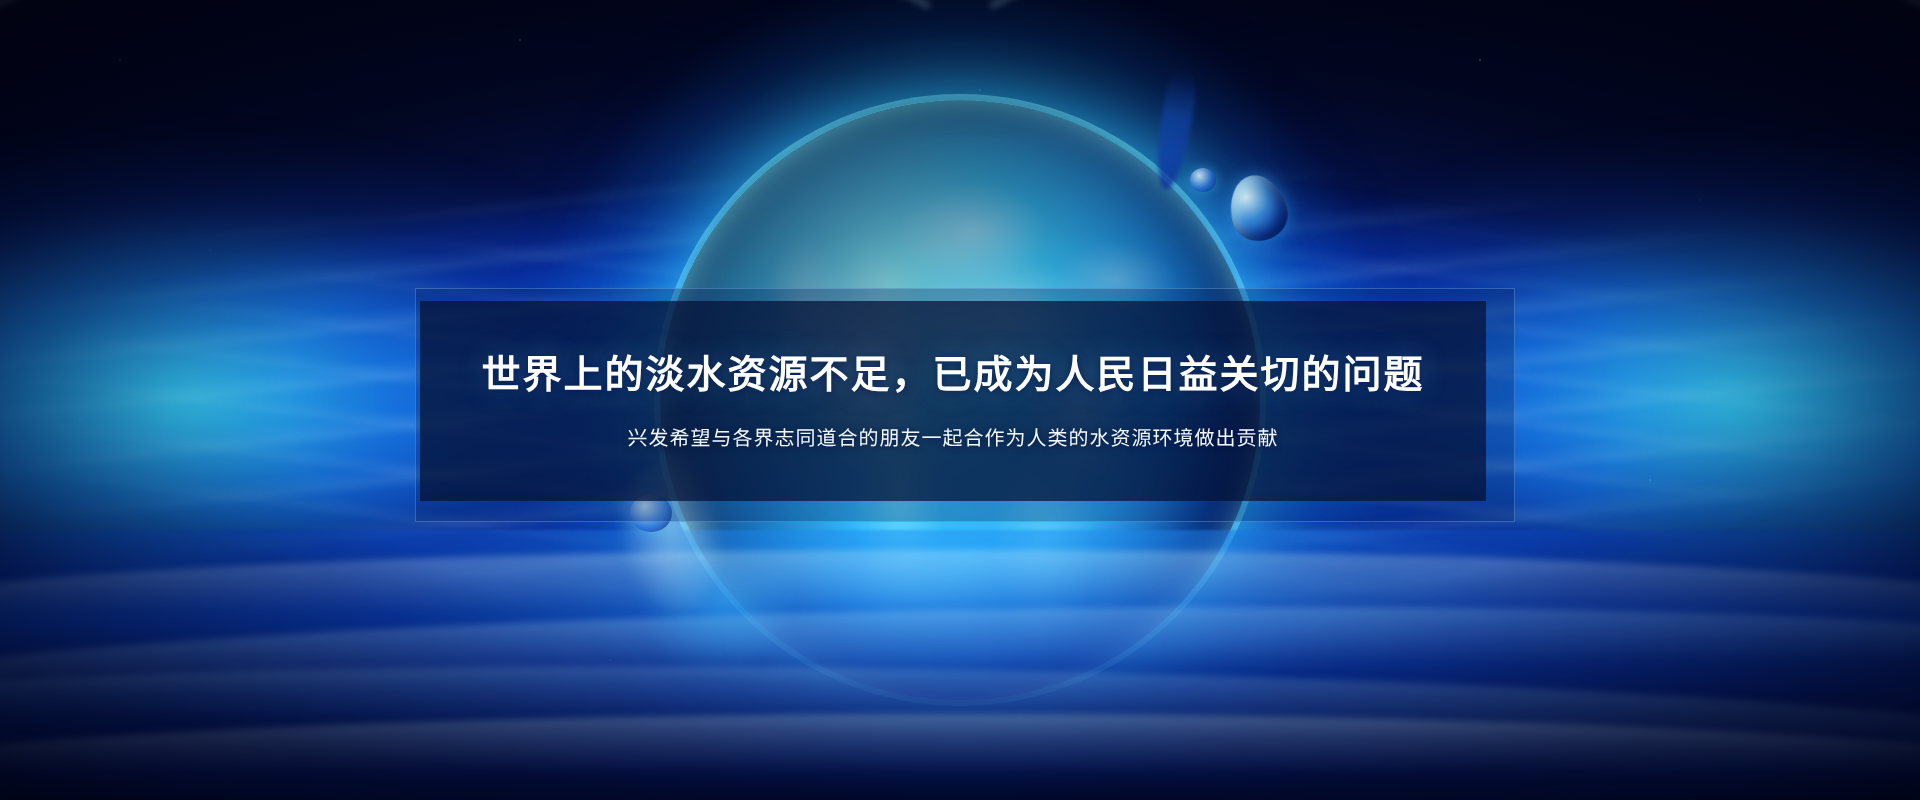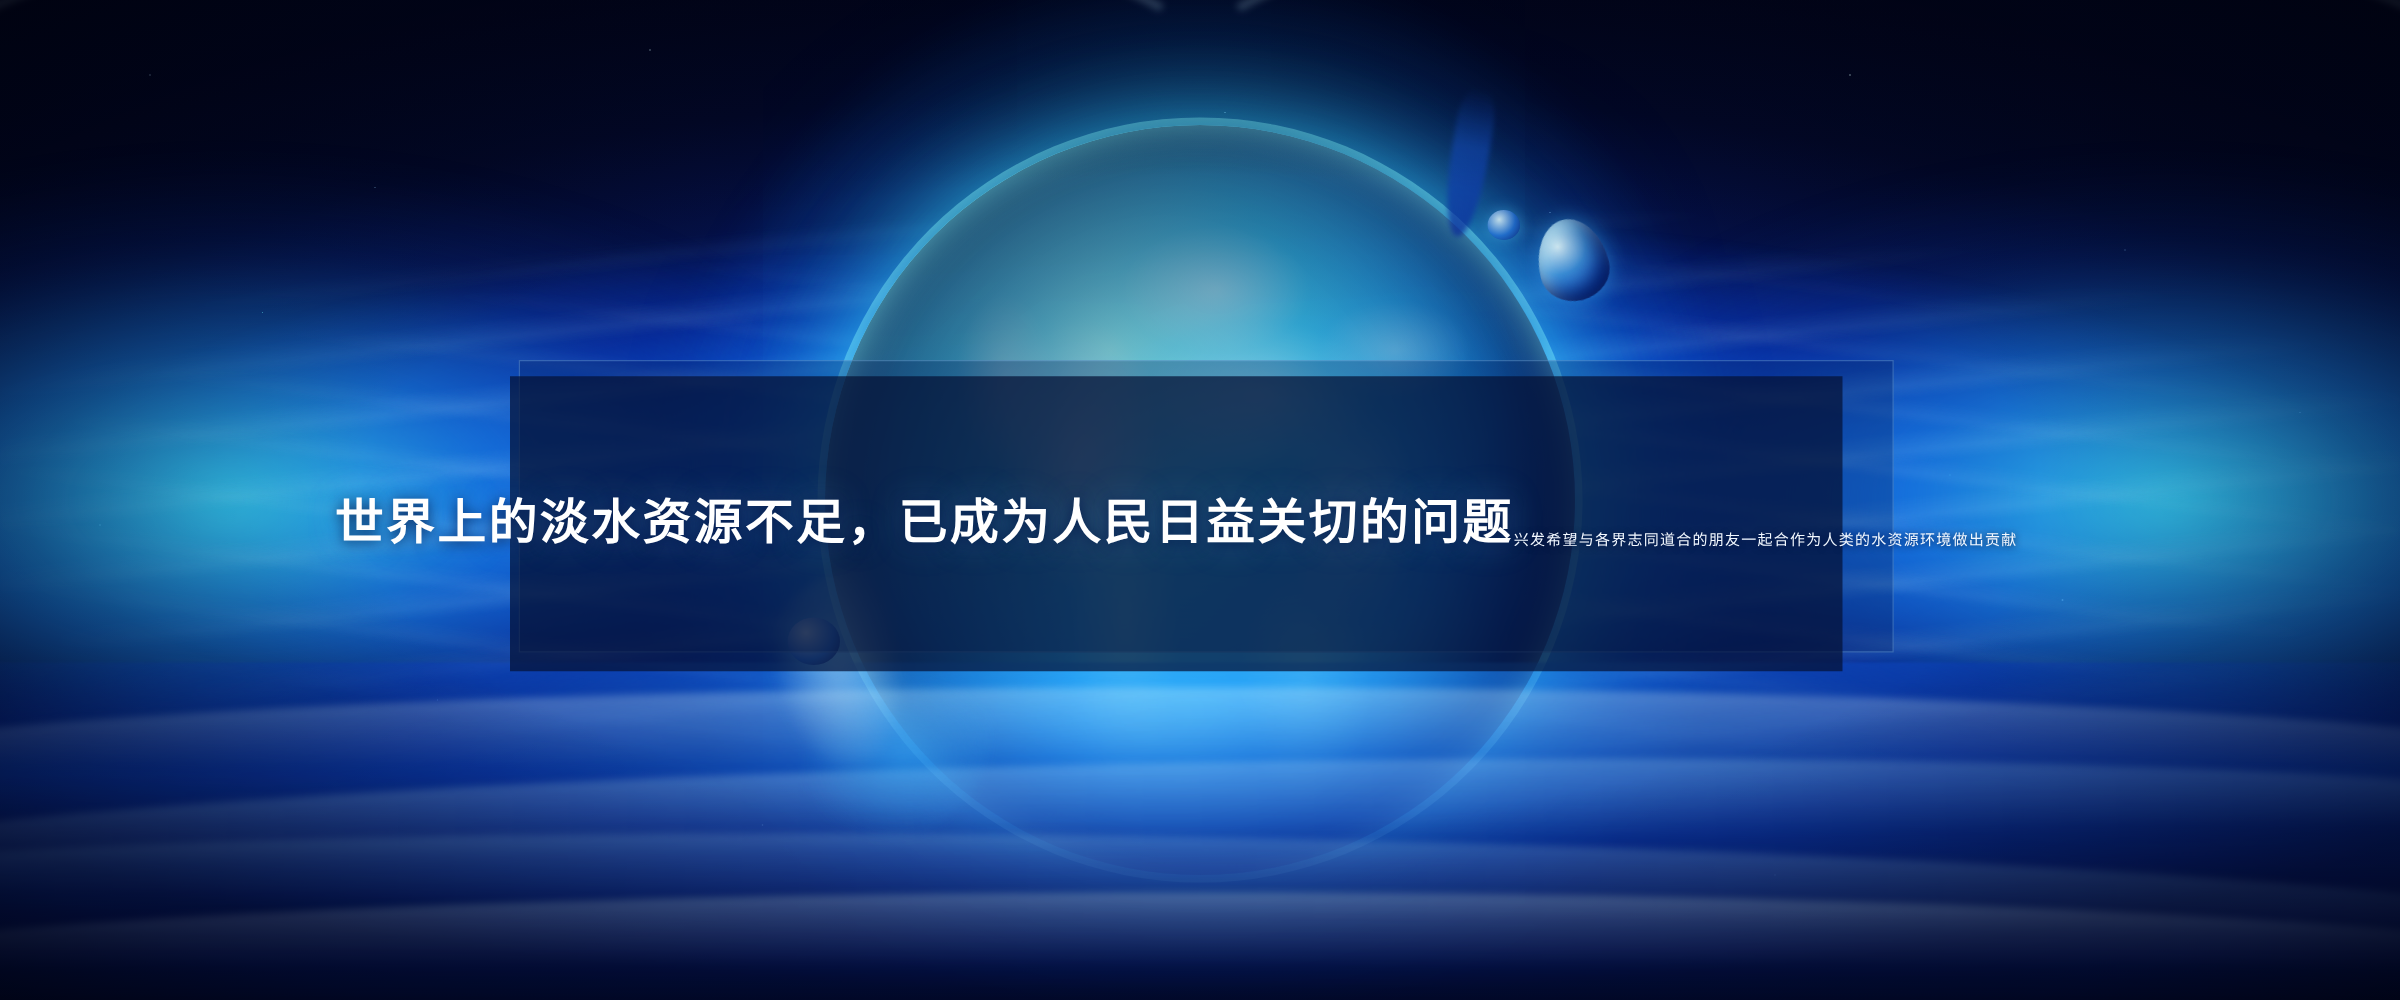--- a/index.html
+++ b/index.html
@@ -297,43 +297,44 @@
     left: 415px;
     top: 288px;
     width: 1100px;
     height: 234px;
     background: rgba(8,34,92,0.30);
     border: 1px solid rgba(150,210,255,0.30);
     box-sizing: border-box;
   }
   .overlay-panel {
     position: absolute;
-    left: 408px;
+    left: 420px;
     top: 301px;
     width: 1066px;
-    height: 236px;
+    height: 200px;
     background: rgba(4,16,52,0.72);
     box-sizing: border-box;
     display: flex;
+    flex-direction: column;
     align-items: center;
     justify-content: center;
   }
   .headline {
     margin: 0;
     font-size: 39px;
     font-weight: 700;
     letter-spacing: 2px;
     color: #ffffff;
     text-shadow: 0 2px 10px rgba(0,20,70,.85), 0 0 26px rgba(110,200,255,.35);
     white-space: nowrap;
     line-height: 1.25;
   }
   .subline {
     margin: 22px 0 0 0;
-    font-size: 12px;
+    font-size: 20px;
     font-weight: 400;
     letter-spacing: 1px;
     color: #f2f8ff;
     text-shadow: 0 1px 6px rgba(0,15,60,.9);
     white-space: nowrap;
   }
 </style>
 </head>
 <body>
 

